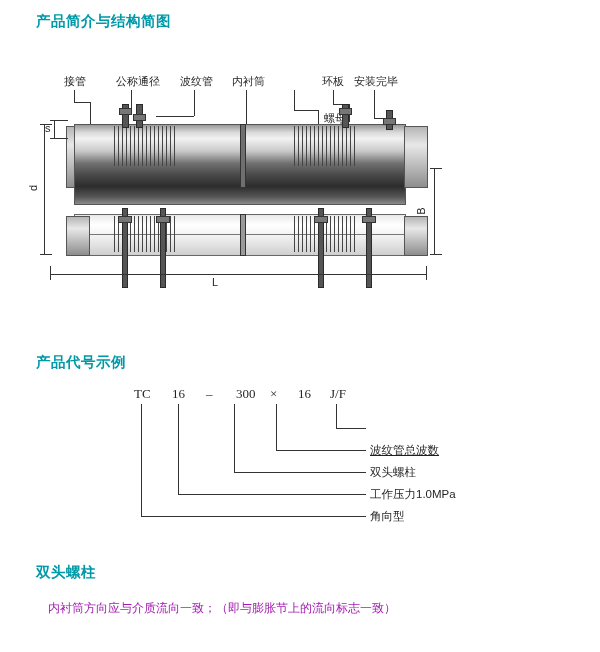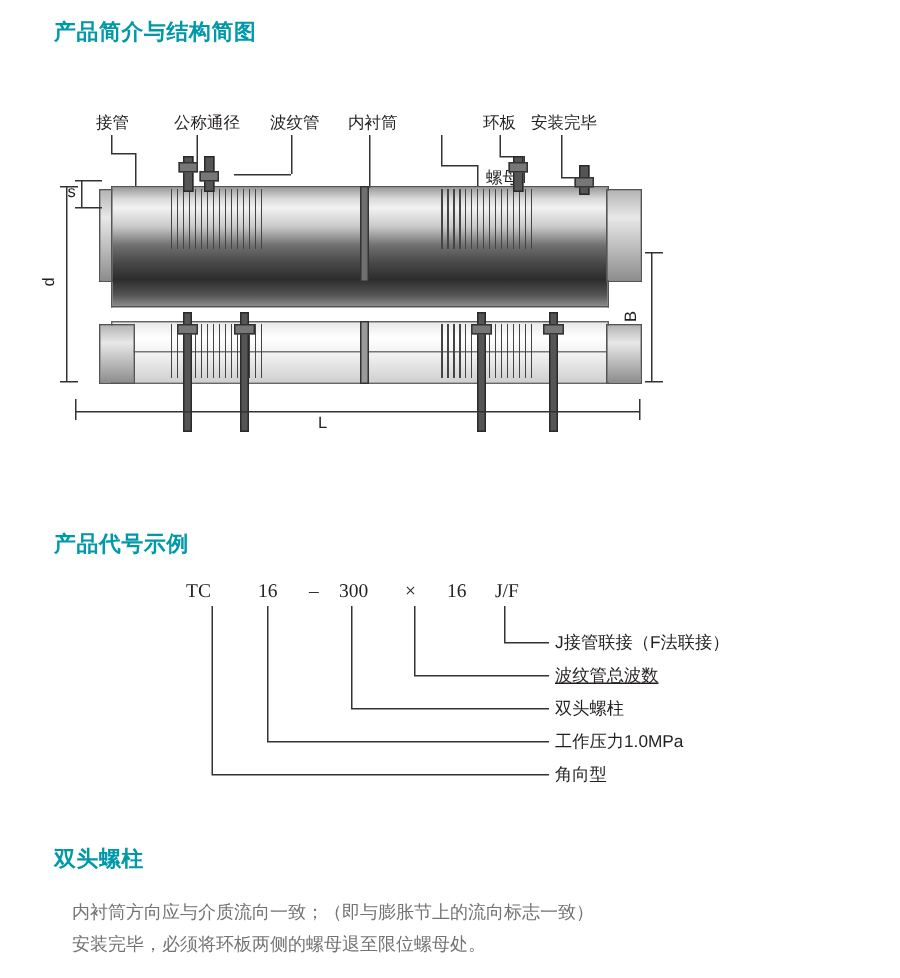--- a/index.html
+++ b/index.html
@@ -141,21 +141,21 @@
   .key-line-h { position: absolute; height: 1px; background: #333; }
 
   
   #notes {
     position: absolute;
     left: 48px;
     top: 598px;
     width: 500px;
     font-size: 12px;
     line-height: 21px;
-    color: #737373;
+    color: #a21caf;
   }
   #notes div { white-space: nowrap; }
 </style>
 </head>
 <body>
 
 <div class="section-title sec1-title">产品简介与结构简图</div>
 
 <div id="drawing">
 
@@ -246,45 +246,43 @@
   <div class="hline" style="left:14px; top:206px; width:376px;"></div>
   <div class="vline" style="left:14px; top:198px; height:14px;"></div>
   <div class="vline" style="left:390px; top:198px; height:14px;"></div>
   <div class="dim-text" style="left:176px; top:208px;">L</div>
 </div>
 
 <div class="section-title sec2-title">产品代号示例</div>
 
 <div id="codekey">
 
-  <div class="code-char" style="left:88px;  top:6px;">TC</div>
+  <div class="code-char" style="left:98px;  top:6px;">TC</div>
   <div class="code-char" style="left:136px; top:6px;">16</div>
   <div class="code-char" style="left:170px; top:6px;">–</div>
-  <div class="code-char" style="left:190px; top:6px;">300</div>
+  <div class="code-char" style="left:200px; top:6px;">300</div>
   <div class="code-char" style="left:234px; top:6px;">×</div>
   <div class="code-char" style="left:262px; top:6px;">16</div>
   <div class="code-char" style="left:294px; top:6px;">J/F</div>
 
   <div class="key-line-v" style="left:105px; top:24px; height:112px;"></div>
   <div class="key-line-v" style="left:142px; top:24px; height:90px;"></div>
   <div class="key-line-v" style="left:198px; top:24px; height:68px;"></div>
   <div class="key-line-v" style="left:240px; top:24px; height:46px;"></div>
   <div class="key-line-v" style="left:300px; top:24px; height:24px;"></div>
 
   <div class="key-line-h" style="left:300px; top:48px;  width:30px;"></div>
   <div class="key-line-h" style="left:240px; top:70px;  width:90px;"></div>
   <div class="key-line-h" style="left:198px; top:92px;  width:132px;"></div>
   <div class="key-line-h" style="left:142px; top:114px; width:188px;"></div>
   <div class="key-line-h" style="left:105px; top:136px; width:225px;"></div>
 
-  <div class="key-text" style="left:334px; top:41px;">J接管联接（F法联接）</div>
   <div class="key-text" style="left:334px; top:63px;text-decoration:underline;">波纹管总波数</div>
   <div class="key-text" style="left:334px; top:85px;">双头螺柱</div>
   <div class="key-text" style="left:334px; top:107px;">工作压力1.0MPa</div>
   <div class="key-text" style="left:334px; top:129px;">角向型</div>
 </div>
 
 <div class="section-title sec3-title">双头螺柱</div>
 
 <div id="notes">
   <div>内衬筒方向应与介质流向一致；（即与膨胀节上的流向标志一致）</div>
-  <div>安装完毕，必须将环板两侧的螺母退至限位螺母处。</div>
 </div>
 
 </body></html>

